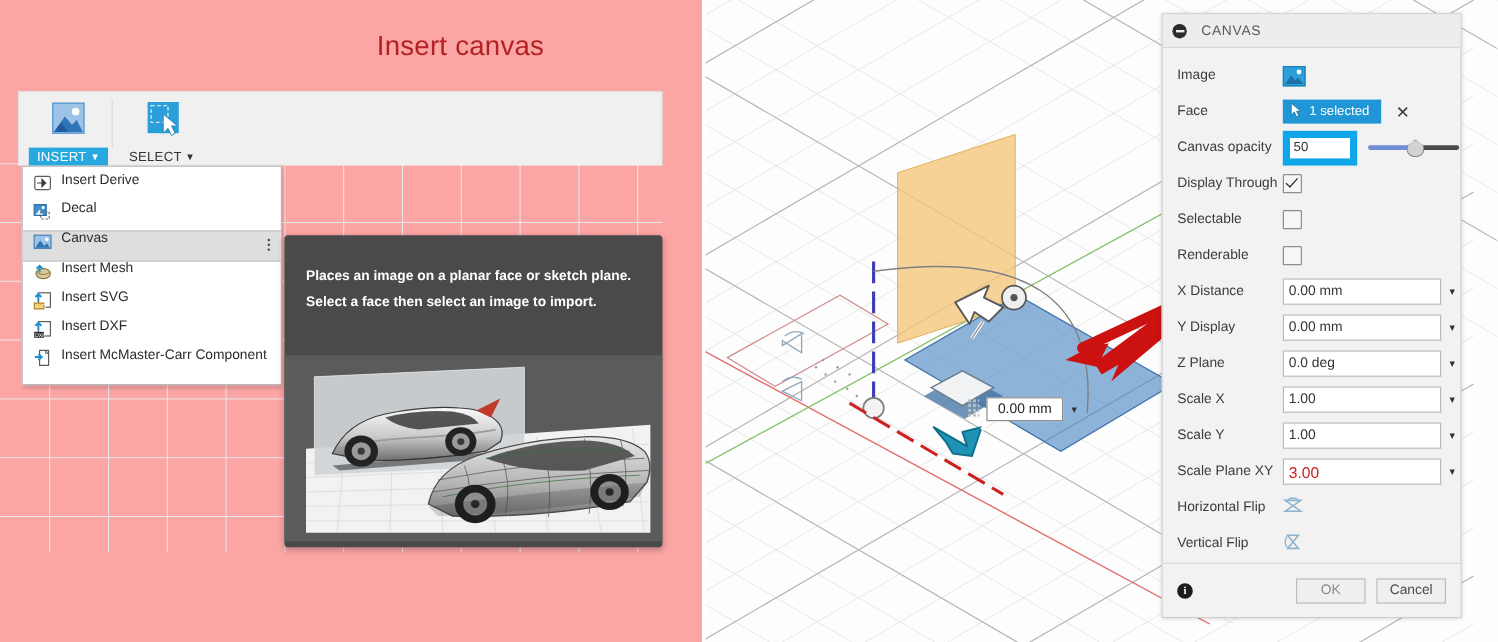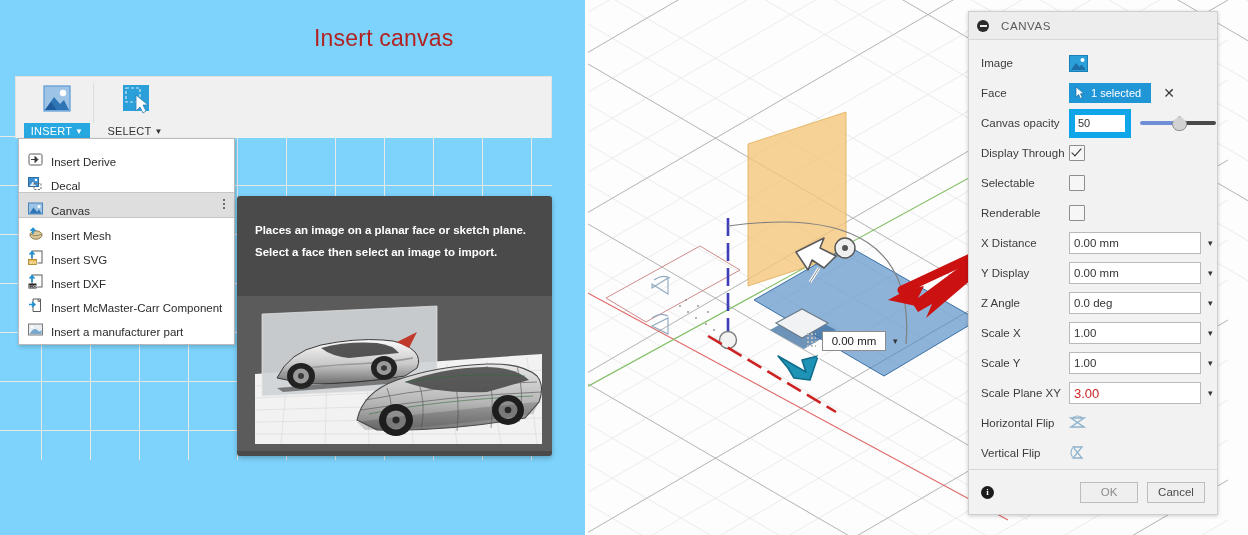--- a/index.html
+++ b/index.html
@@ -6,21 +6,21 @@
   body{
     width:1248px;height:535px;
     background:#ffffff;
     font-family:"Liberation Sans", sans-serif;
     overflow:hidden;
     position:relative;
   }
   .root{position:relative;width:1248px;height:535px;}
 
   
-  .left-pane{position:absolute;left:0;top:0;width:585px;height:535px;background:#7dd3fc;overflow:hidden;}
+  .left-pane{position:absolute;left:0;top:0;width:585px;height:535px;background:#fca5a5;overflow:hidden;}
 
   
   .left-grid{
     position:absolute;left:0;top:136px;width:552px;height:324px;
     background-image:
       linear-gradient(to right, #e9e9e9 1px, transparent 1px),
       linear-gradient(to bottom, #e9e9e9 1px, transparent 1px);
     background-size:49px 49px;
     background-position:-8px 0;
   }
@@ -51,21 +51,21 @@
   .caret-d{display:inline-block;margin-left:3px;font-size:8px;vertical-align:1px;}
 
   
   .menu{
     position:absolute;left:18px;top:138px;width:215px;
     background:#fff;border:1px solid #b9b9b9;
     box-shadow:1px 2px 4px rgba(0,0,0,.18);
     padding:5px 0 6px;
   }
   .menu-item{
-    position:relative;display:flex;align-items:flex-end;height:24px;
+    position:relative;display:flex;align-items:flex-start;height:24px;
     padding:0 6px 0 8px;font-size:11.5px;color:#2b2b2b;cursor:default;
     white-space:nowrap;
   }
   .menu-item.sel{background:#dedede;border-top:1px solid #c6c6c6;border-bottom:1px solid #c6c6c6;}
   .mi-ico{width:17px;height:17px;margin-right:7px;flex:0 0 17px;position:relative;}
   .mi-dots{position:absolute;right:9px;top:4px;color:#444;font-size:12px;line-height:8px;letter-spacing:0;}
   .mi-dots span{display:block;width:2px;height:2px;background:#444;border-radius:50%;margin:2px 0;}
 
   
   .tip{
@@ -300,30 +300,20 @@
         <span class="mi-ico">
           <svg width="17" height="17" viewBox="0 0 17 17">
             <path d="M6 2 L13.5 2 L13.5 14.5 L6 14.5 Z" fill="#ffffff" stroke="#5c5c5c" stroke-width="1"></path>
             <path d="M11 2 L13.5 4.5 L11 4.5 Z" fill="#d8d8d8" stroke="#5c5c5c" stroke-width="0.7"></path>
             <path d="M2 7.5 L7.5 7.5 M5 5 L7.8 7.5 L5 10" fill="none" stroke="#1f8fd0" stroke-width="1.6"></path>
           </svg>
         </span>
         <span>Insert McMaster-Carr Component</span>
       </div>
 
-      <div class="menu-item">
-        <span class="mi-ico">
-          <svg width="17" height="17" viewBox="0 0 17 17">
-            <rect x="1.5" y="3" width="14" height="11" fill="#e8eef3" stroke="#7a7a7a" stroke-width="1"></rect>
-            <path d="M2.5 13 Q7 5 11 9.5 Q13 12 14.5 8.5 L14.5 13 Z" fill="#7aa8cc"></path>
-            <circle cx="5" cy="6" r="1.2" fill="#ffffff"></circle>
-          </svg>
-        </span>
-        <span>Insert a manufacturer part</span>
-      </div>
     </div>
 
     <div class="tip">
       <div class="tip-txt">
         <div>Places an image on a planar face or sketch plane.</div>
         <div>Select a face then select an image to import.</div>
       </div>
       <div class="tip-img">
         <svg width="315" height="155" viewBox="0 0 315 155">
           <defs>
@@ -647,21 +637,21 @@
 
       <div class="row">
         <div class="row-lbl">Y Display</div>
         <div class="row-ctl">
           <span class="field">0.00 mm</span>
           <span class="fld-caret">▾</span>
         </div>
       </div>
 
       <div class="row">
-        <div class="row-lbl">Z Angle</div>
+        <div class="row-lbl">Z Plane</div>
         <div class="row-ctl">
           <span class="field">0.0 deg</span>
           <span class="fld-caret">▾</span>
         </div>
       </div>
 
       <div class="row">
         <div class="row-lbl">Scale X</div>
         <div class="row-ctl">
           <span class="field">1.00</span>

